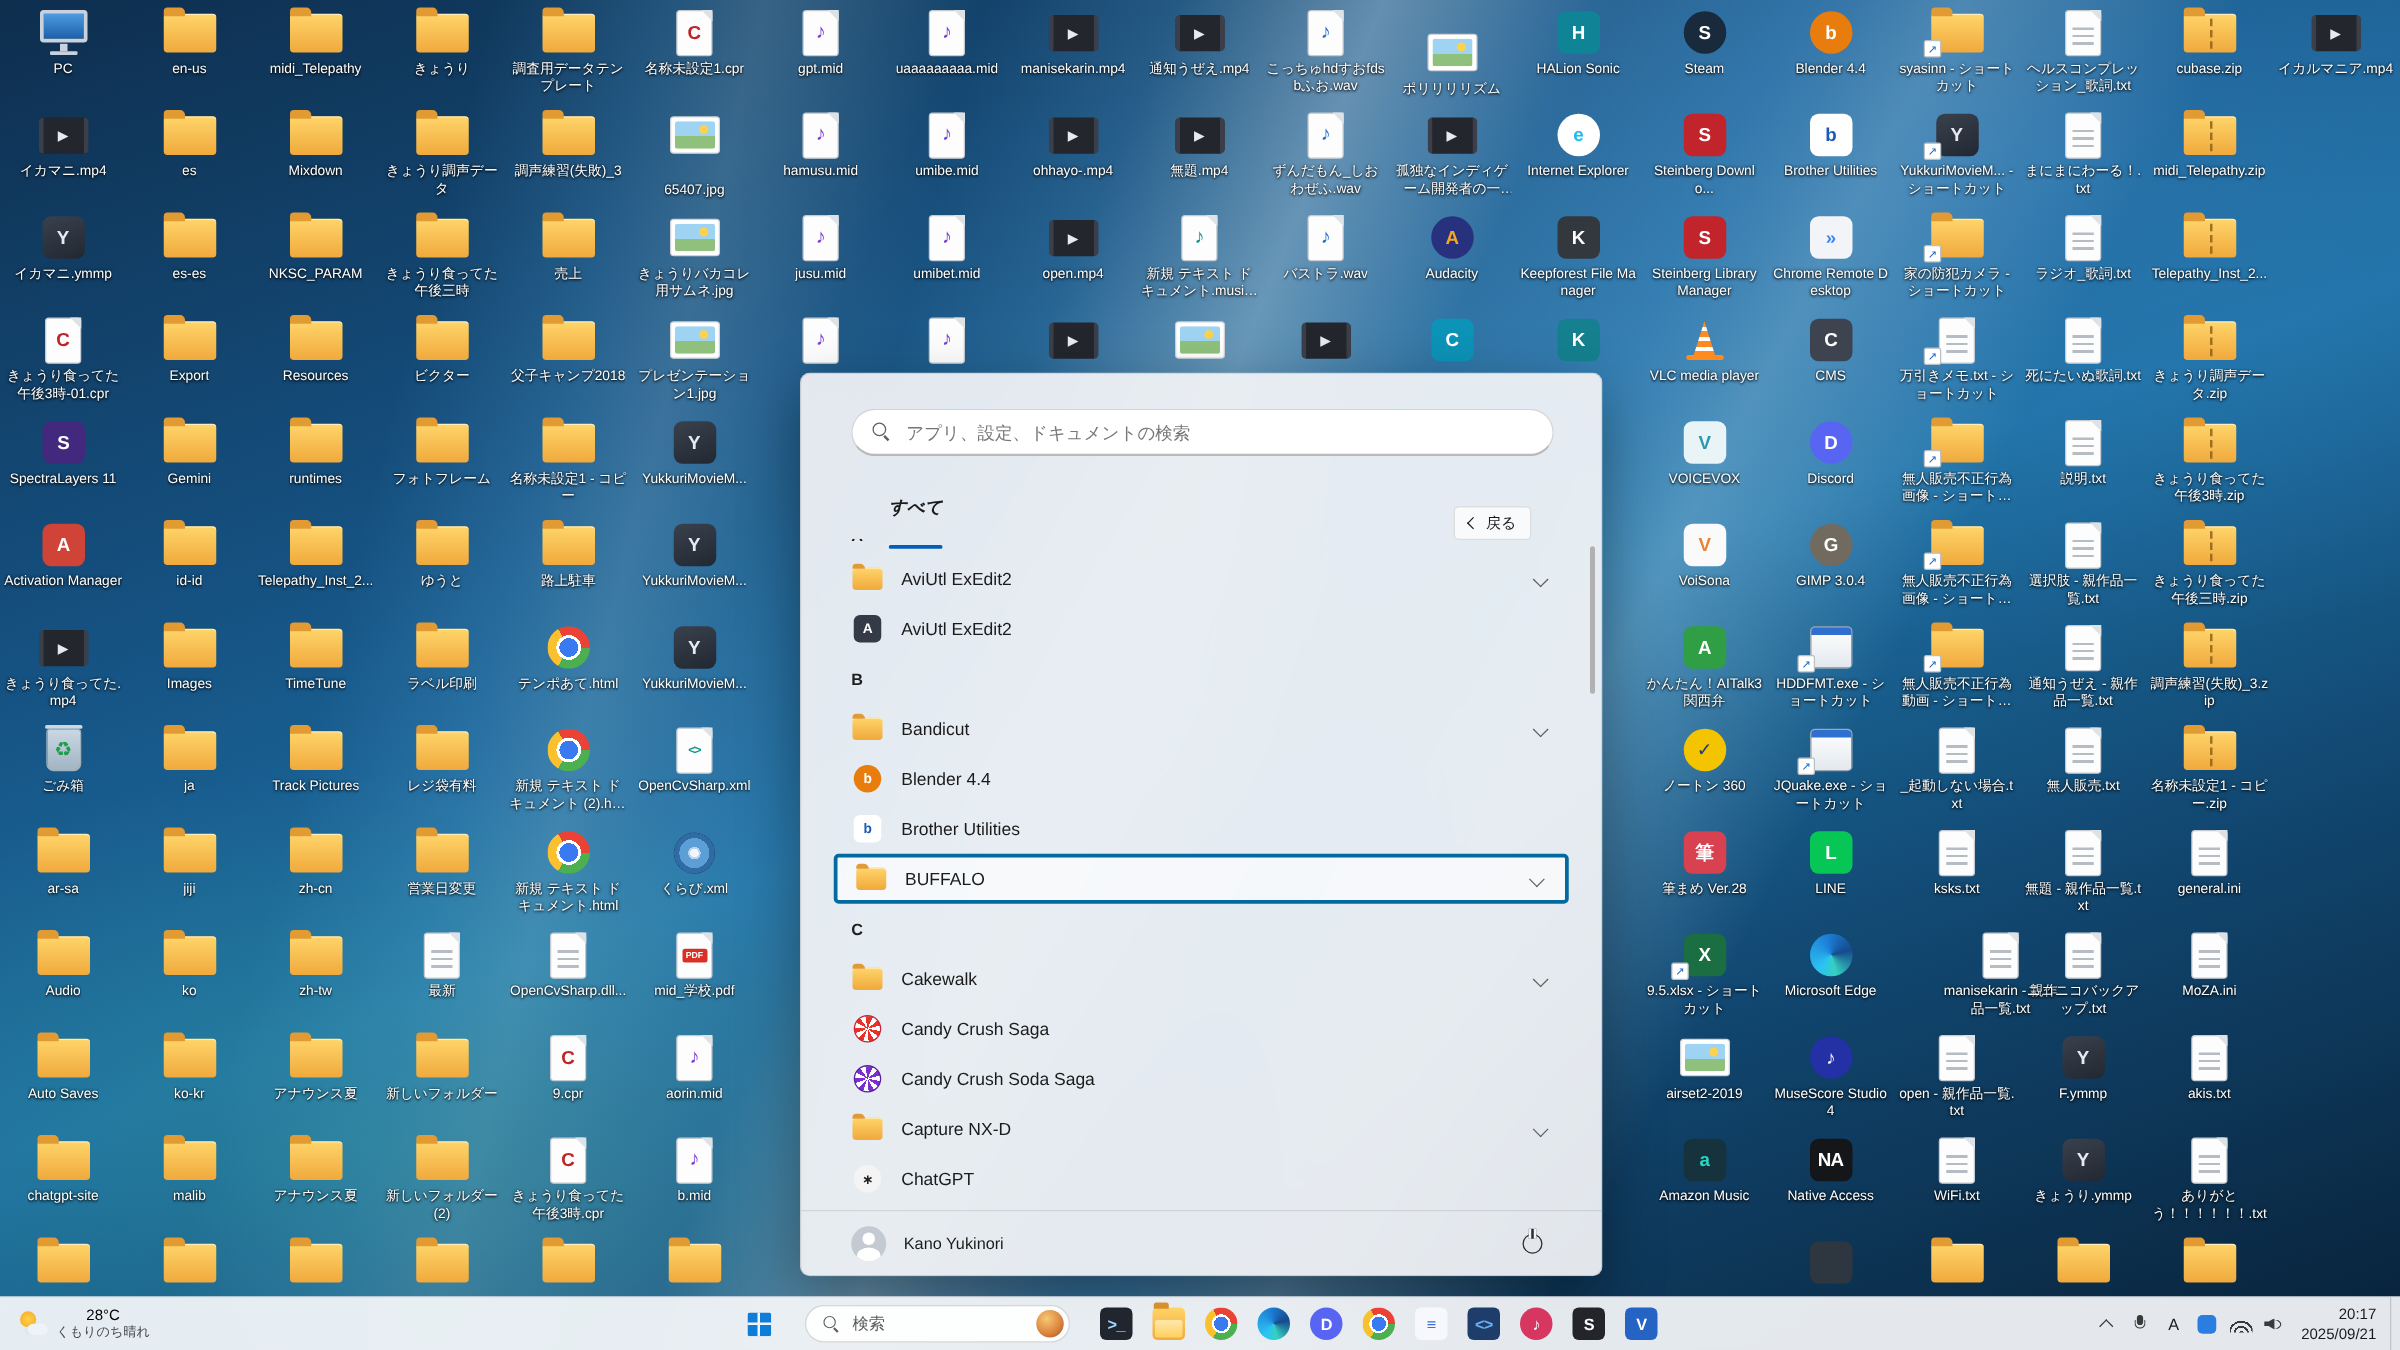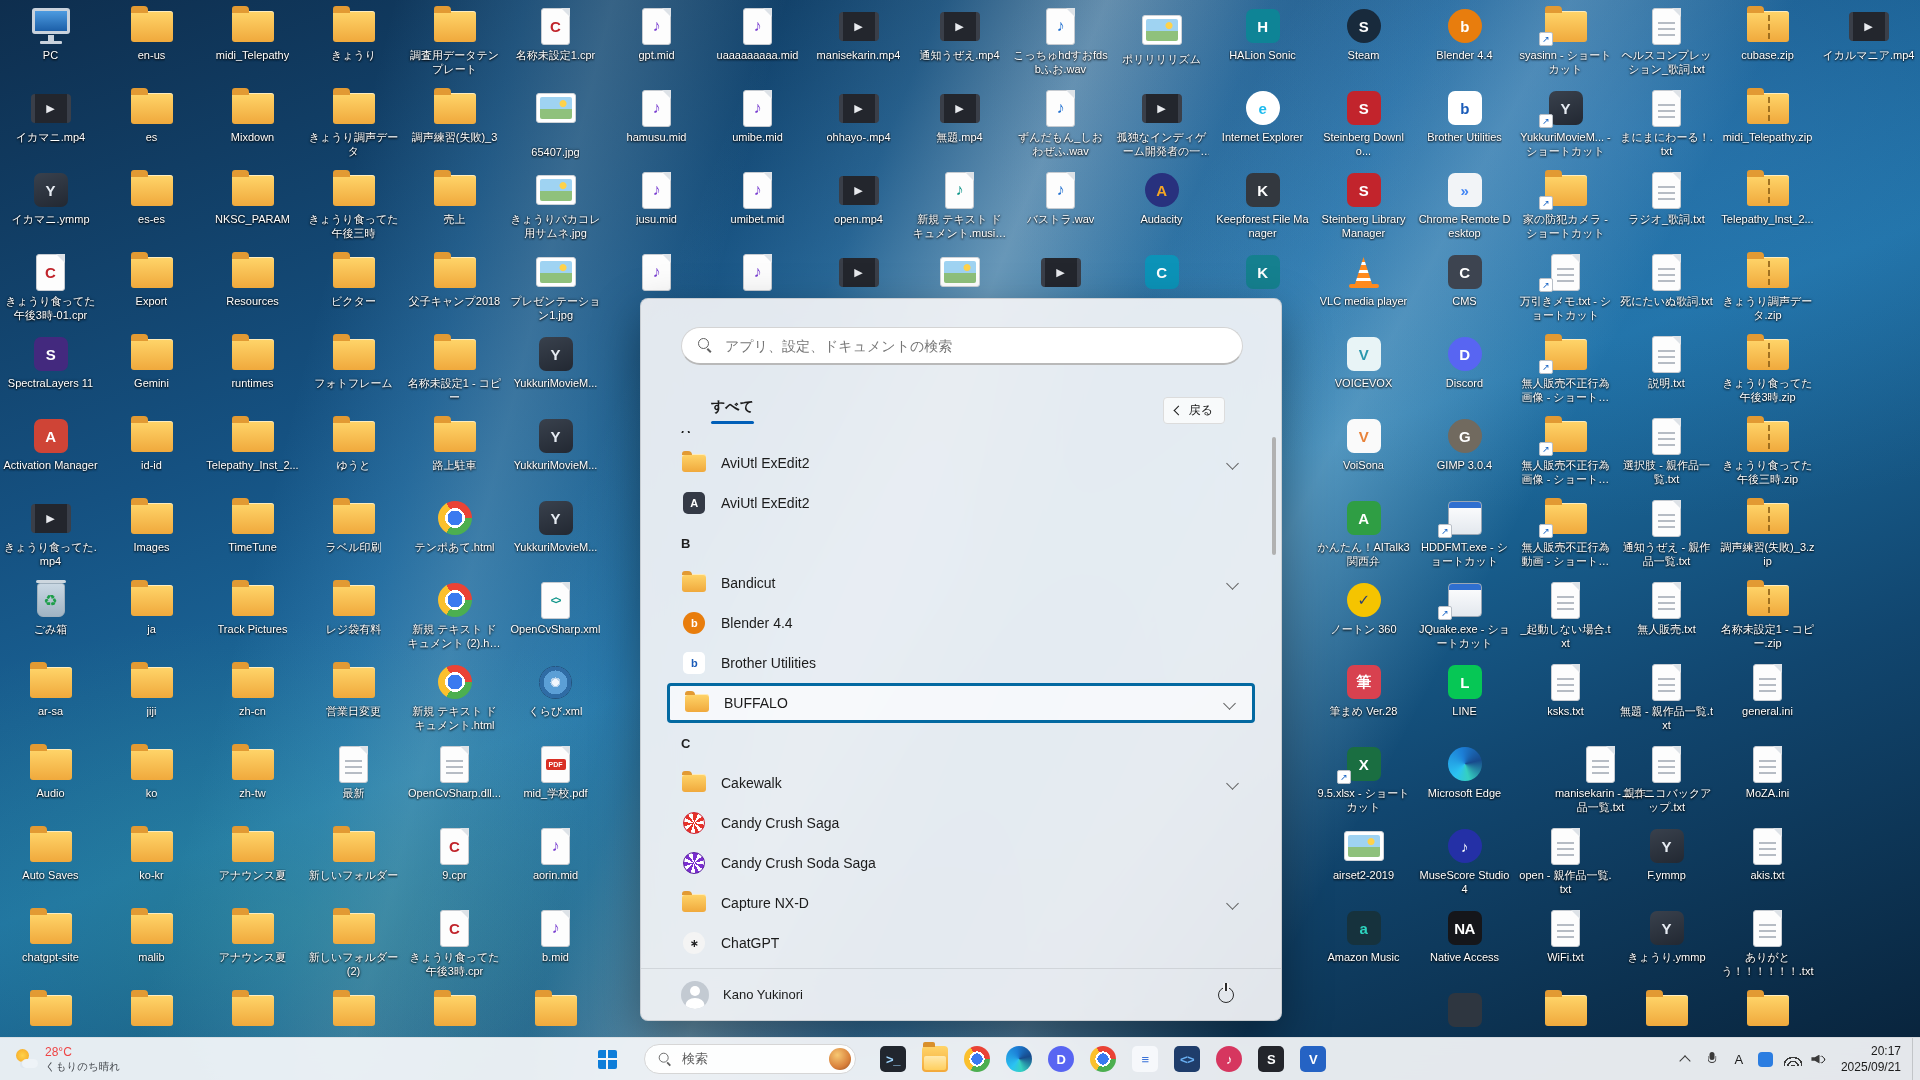--- a/index.html
+++ b/index.html
@@ -79,21 +79,21 @@
     border:1px solid rgba(0,0,0,.12);box-shadow:0 18px 48px rgba(0,0,0,.38);z-index:20;color:#1b1b1b;}
   .searchbox{position:absolute;left:40px;top:28px;width:562px;height:38px;box-sizing:border-box;background:#fff;
     border:1px solid #d4d4d4;border-bottom:2px solid #b9b9b9;border-radius:19px;display:flex;align-items:center;gap:10px;padding:0 16px;}
   .searchbox input{border:none;outline:none;background:transparent;flex:1;font-size:14px;color:#1b1b1b;
     font-family:"Liberation Sans","DejaVu Sans",sans-serif;}
   .searchbox input::placeholder{color:#767676;opacity:1;}
   .mag{position:relative;width:15px;height:15px;flex:none;}
   .mag::before{content:'';position:absolute;left:0;top:0;width:9px;height:9px;border:1.7px solid #5f5f5f;border-radius:50%;}
   .mag::after{content:'';position:absolute;left:10px;top:10px;width:5px;height:1.7px;background:#5f5f5f;transform:rotate(45deg);transform-origin:0 0;}
   .filterrow{position:absolute;top:98px;left:70px;right:56px;display:flex;align-items:center;justify-content:space-between;}
-  .filter-active{position:relative;font-size:14px;font-weight:600;padding-bottom:8px;cursor:default;}
+  .filter-active{position:relative;font-size:14px;font-weight:600;padding-bottom:24px;cursor:default;font-style:italic;}
   .filter-active .underline{position:absolute;left:0;bottom:0;width:100%;height:3px;border-radius:2px;background:var(--accent,#005fb8);}
   .backbtn{display:flex;align-items:center;gap:7px;font-size:12px;color:#1b1b1b;background:rgba(255,255,255,.75);
     border:1px solid #dcdcdc;border-radius:4px;padding:4px 11px;font-family:inherit;}
   .chevl{width:6px;height:6px;border-left:1.5px solid #1b1b1b;border-bottom:1.5px solid #1b1b1b;transform:rotate(45deg);}
   #resultlist{position:absolute;left:0;right:0;top:132px;bottom:52px;overflow:hidden;}
   .secclip{height:12px;margin:0 40px;overflow:hidden;position:relative;}
   .secclip span{position:absolute;top:-10px;left:0;font-size:13px;font-weight:600;color:#1f1f1f;}
   .row{height:40px;margin:0 26px;padding:0 14px;display:flex;align-items:center;gap:14px;border-radius:4px;box-sizing:border-box;}
   .row.hl{background:rgba(255,255,255,.65);border:3px solid #0369a1;}
   .rlabel{font-size:14px;color:#1b1b1b;}
@@ -113,21 +113,21 @@
   .pwr::before{content:'';position:absolute;left:50%;top:-5px;transform:translateX(-50%);width:2px;height:8px;background:#2b2b2b;
     border-left:2.5px solid rgba(243,243,245,1);border-right:2.5px solid rgba(243,243,245,1);}
   
   .taskbar{position:absolute;left:0;right:0;bottom:0;height:42px;background:rgba(247,248,251,.92);
     backdrop-filter:blur(20px);border-top:1px solid rgba(0,0,0,.06);z-index:30;}
   .tb-weather{position:absolute;left:6px;top:0;bottom:0;display:flex;align-items:center;gap:7px;padding:0 8px;border-radius:6px;}
   .wicon{position:relative;width:24px;height:22px;flex:none;}
   .wicon::before{content:'';position:absolute;left:2px;top:1px;width:13px;height:13px;border-radius:50%;background:radial-gradient(#ffd24a,#f5a623);}
   .wicon::after{content:'';position:absolute;right:0;bottom:2px;width:16px;height:9px;border-radius:8px;background:#eef3f7;box-shadow:-3px 1px 0 -1px #dfe7ee;}
   .wtxt{display:flex;flex-direction:column;line-height:1.25;}
-  .wtemp{font-size:12px;color:#ef4444;}
+  .wtemp{font-size:12px;color:#000000;text-align:center;}
   .wcond{font-size:10.5px;color:#464a4f;}
   .tb-center{position:absolute;left:50%;top:0;bottom:0;transform:translateX(-50%);display:flex;align-items:center;gap:14px;}
   .tb-btn{width:38px;height:38px;border:none;background:transparent;border-radius:6px;display:flex;align-items:center;justify-content:center;padding:0;}
   .winlogo{width:19px;height:19px;border-radius:2px;background:
     linear-gradient(#f2f4f8,#f2f4f8) center/2px 100% no-repeat,
     linear-gradient(#f2f4f8,#f2f4f8) center/100% 2px no-repeat,#0d7dd9;}
   .tb-search{height:30px;width:212px;box-sizing:border-box;border-radius:15px;background:rgba(255,255,255,.9);
     border:1px solid #d6d6d6;display:flex;align-items:center;gap:9px;padding:0 4px 0 13px;margin:0 4px;}
   .tb-search .mag{transform:scale(.9);}
   .tb-search-label{font-size:13px;color:#5a5a5a;}
@@ -729,21 +729,21 @@
         <span class="iw">
           <span class="ic wav"></span>
         </span>
         <span class="dlabel">バストラ.wav</span>
       </div>
       <div class="dcell" style="left: 1012px; top: 250px;">
         <span class="iw">
           <span class="ic video"></span>
         </span>
       </div>
-      <div class="dcell" style="left: 1113px; top: 8px; justify-content: center;">
+      <div class="dcell" style="left: 1113px; top: 20px; justify-content: center;">
         <span class="iw">
           <span class="ic image"></span>
         </span>
         <span class="dlabel">ポリリリリズム</span>
       </div>
       <div class="dcell" style="left: 1113px; top: 86px;">
         <span class="iw">
           <span class="ic video"></span>
         </span>
         <span class="dlabel">孤独なインディゲーム開発者の一生...</span>

